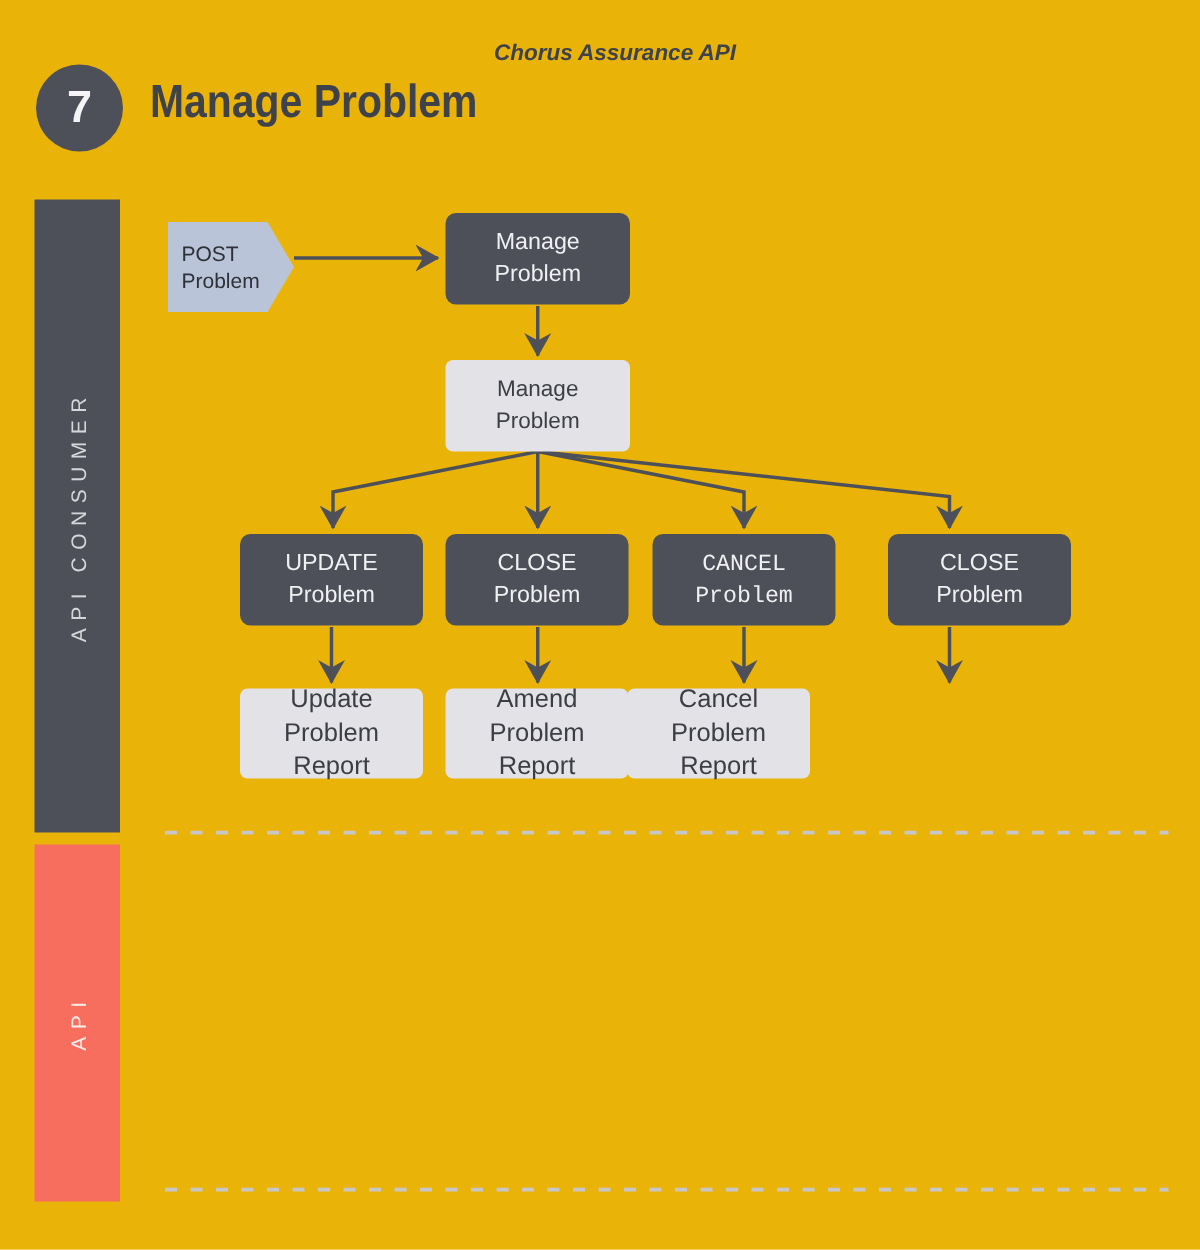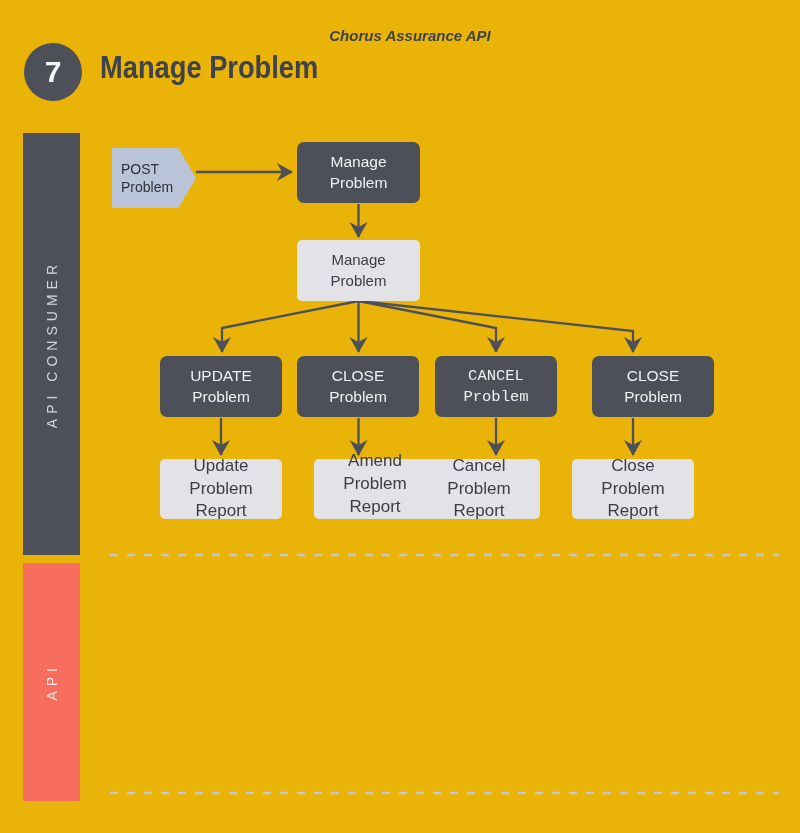--- a/index.html
+++ b/index.html
@@ -140,23 +140,20 @@
     <span>Problem</span>
   </div>
   <div class="node node-dark cmd" style="left:572px;margin-left:20px;">
     <span>CLOSE</span>
     <span>Problem</span>
   </div>
 
   <div class="node node-light rep" style="left:160px;">
     <span>Update Problem Report</span>
   </div>
-  <div class="node node-light rep" style="left:314px;justify-content:flex-end;">
+  <div class="node node-light rep" style="left:297px;">
     <span>Amend Problem Report</span>
   </div>
   <div class="node node-light rep" style="left:418px;">
     <span>Cancel Problem Report</span>
   </div>
-  <div class="node node-light rep" style="left:572px;">
-    <span>Close Problem Report</span>
-  </div>
 
 </div>
 
 </body></html>

